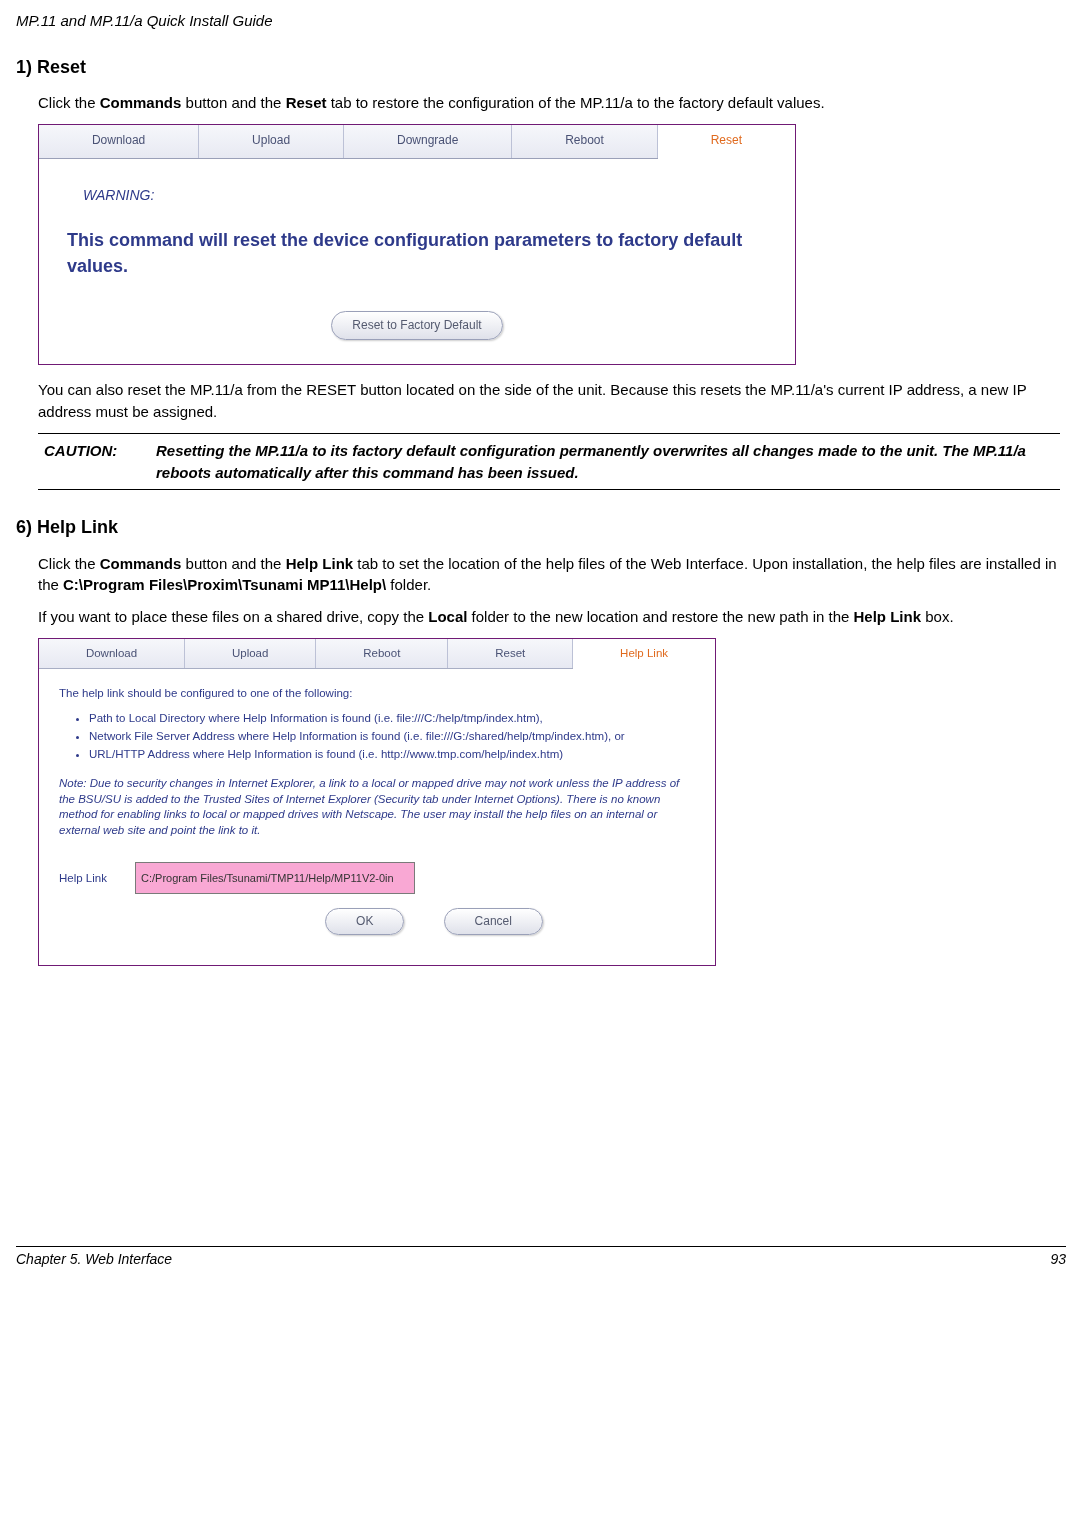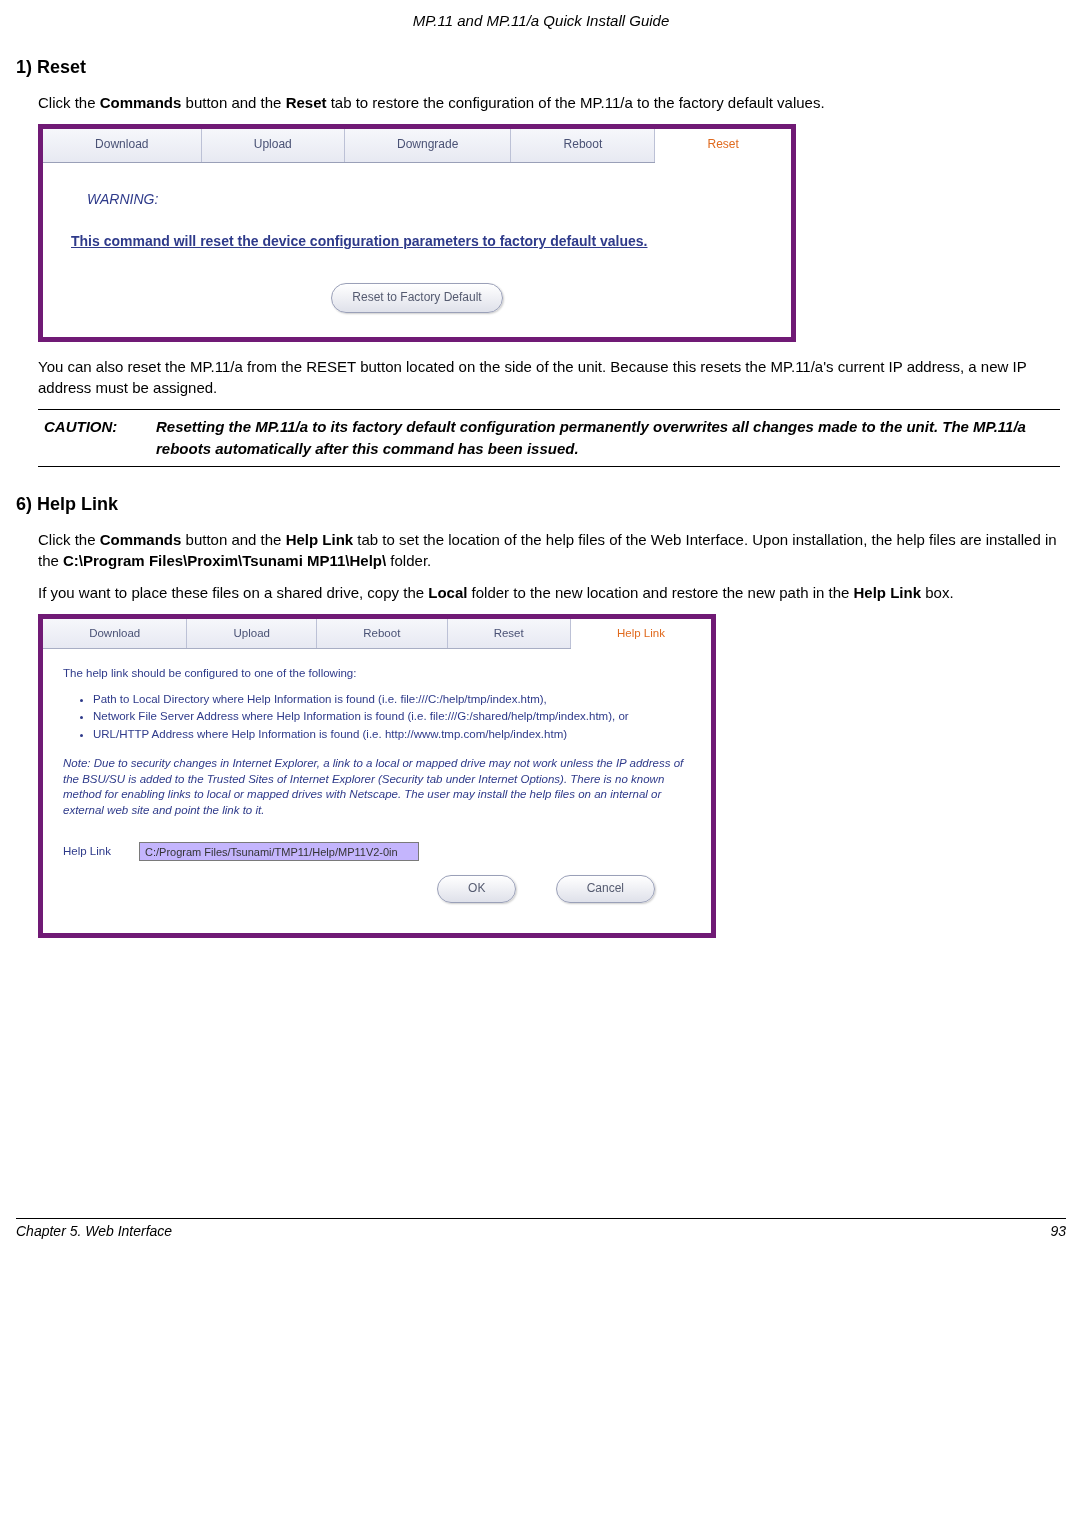--- a/index.html
+++ b/index.html
@@ -6,42 +6,42 @@
   body {
     font-family: Arial, Helvetica, sans-serif;
     margin: 0;
     padding: 10px 16px 12px 16px;
     width: 1082px;
     color: #000;
     font-size: 15px;
     line-height: 1.45;
   }
   .header-title {
-    text-align: center;
+    text-align: left;
     font-style: italic;
     font-size: 15px;
     margin-bottom: 22px;
   }
   h2.section {
     font-size: 18px;
     font-weight: bold;
     margin: 10px 0 12px 0;
   }
   .body-indent {
     margin-left: 22px;
     margin-right: 6px;
   }
   .para {
     margin: 0 0 10px 0;
   }
   .bold { font-weight: bold; }
 
   
   .shot {
-    border: 5px solid #701a75;
+    border: 1px solid #701a75;
     background: #fff;
     margin: 8px 0 14px 0;
   }
   .shot1 { width: 758px; }
   .tab-row1 {
     display: flex;
     height: 34px;
     border-bottom: 1px solid #9aa0b8;
     background: linear-gradient(#f6f7fb,#e7e9f2);
     font-size: 12px;
@@ -65,23 +65,22 @@
   .warn-lbl {
     color: #2e3a8a;
     font-weight: normal;
     font-style: italic;
     font-size: 14px;
     margin: 4px 0 22px 26px;
   }
   .warn-text {
     color: #2e3a8a;
     font-weight: bold;
-    font-size: 14px;
+    font-size: 18px;
     margin: 16px 0 32px 10px;
-    text-decoration: underline;
   }
   .pill-btn {
     display: inline-block;
     padding: 5px 20px;
     border: 1px solid #9aa0b8;
     border-radius: 18px;
     background: linear-gradient(#ffffff,#dfe1ea);
     color: #555b70;
     font-size: 12px;
     box-shadow: 1px 1px 2px rgba(0,0,0,.2);
@@ -153,26 +152,26 @@
     align-items: center;
     gap: 16px;
     margin-bottom: 14px;
   }
   .help-field-label { color:#2e3a8a; font-size:11.5px; width:60px; }
   .help-input {
     border: 1px solid #7a7a7a;
     padding: 2px 5px;
     font-size: 11px;
     width: 280px;
-    height: 19px;
-    background:#c4b5fd;
+    height: 32px;
+    background:#f9a8d4;
     color:#333;
     font-family: Arial, sans-serif;
   }
-  .s2-btnrow { text-align:right; padding-left:150px; }
+  .s2-btnrow { text-align:center; padding-left:150px; }
   .s2-btnrow .pill-btn { margin-right: 36px; padding: 4px 30px; }
 
   .footer-rule { border-top: 1px solid #000; margin-top: 280px; }
   .footer {
     display: flex;
     justify-content: space-between;
     font-style: italic;
     font-size: 14px;
     padding-top: 2px;
   }

